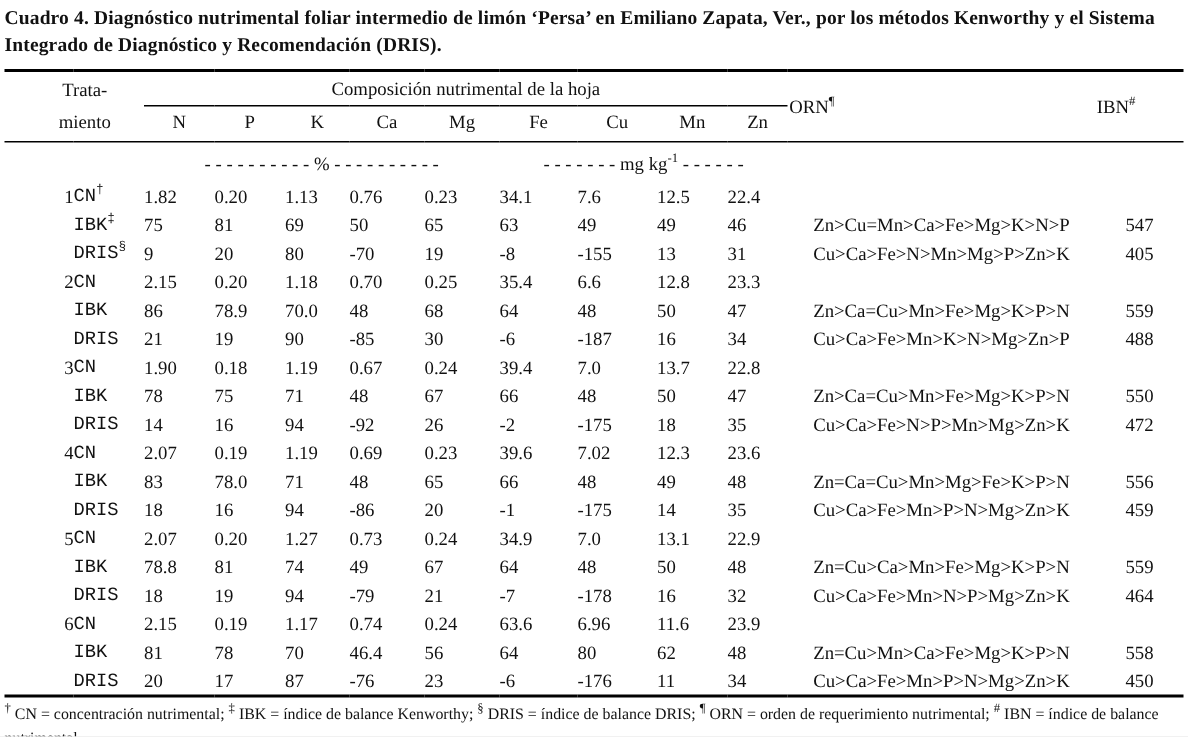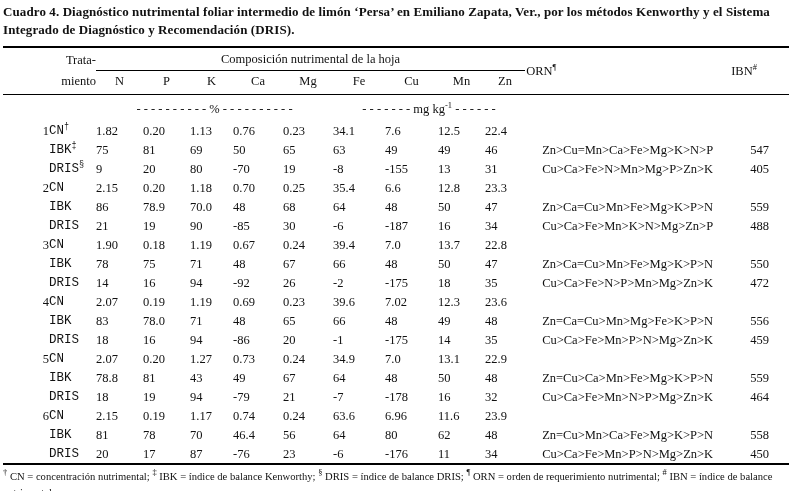--- a/index.html
+++ b/index.html
@@ -12,21 +12,21 @@
     font-size:13px;font-weight:bold;line-height:1.42;
     padding:3px 22px 0 3px;letter-spacing:0.1px;
   }
   table.main{
     border-collapse:collapse;table-layout:fixed;width:786px;
     margin:6px 3px 0 3px;font-size:12.5px;
     border-top:2.5px solid #000;border-bottom:2px solid #000;
   }
   th{font-weight:normal;}
   .th-trat{
-    text-align:right;padding:2px 0 3px 14px;vertical-align:middle;
+    text-align:center;padding:2px 0 3px 14px;vertical-align:middle;
     border-bottom:1px solid #000;line-height:1.65;
   }
   .th-group{text-align:center;border-bottom:1px solid #000;padding:3px 0 2px;}
   .th-nutrient{text-align:center;border-bottom:1px solid #000;padding:2px 0 4px;}
   .th-orn,.th-ibn{vertical-align:middle;text-align:left;border-bottom:1px solid #000;}
   .units-row td{padding:7px 0 4px;text-align:center;white-space:nowrap;}
   .data-row td{padding:1.5px 0;line-height:16px;white-space:nowrap;overflow:hidden;}
   .c-trat{text-align:right;padding-right:5px;}
   .c-label{text-align:left;padding-left:8px;font-family:Liberation Mono, monospace;}
   .c-val{text-align:left;padding-left:7px;}
@@ -285,21 +285,21 @@
           <td class="c-val">13.1</td>
           <td class="c-val">22.9</td>
           <td class="c-orn"></td>
           <td class="c-ibn"></td>
         </tr>
         <tr class="data-row">
           <td class="c-trat"></td>
           <td class="c-label">IBK</td>
           <td class="c-val">78.8</td>
           <td class="c-val">81</td>
-          <td class="c-val">43</td>
+          <td class="c-val">74</td>
           <td class="c-val">49</td>
           <td class="c-val">67</td>
           <td class="c-val">64</td>
           <td class="c-val">48</td>
           <td class="c-val">50</td>
           <td class="c-val">48</td>
           <td class="c-orn">Zn=Cu&gt;Ca&gt;Mn&gt;Fe&gt;Mg&gt;K&gt;P&gt;N</td>
           <td class="c-ibn">559</td>
         </tr>
         <tr class="data-row">

